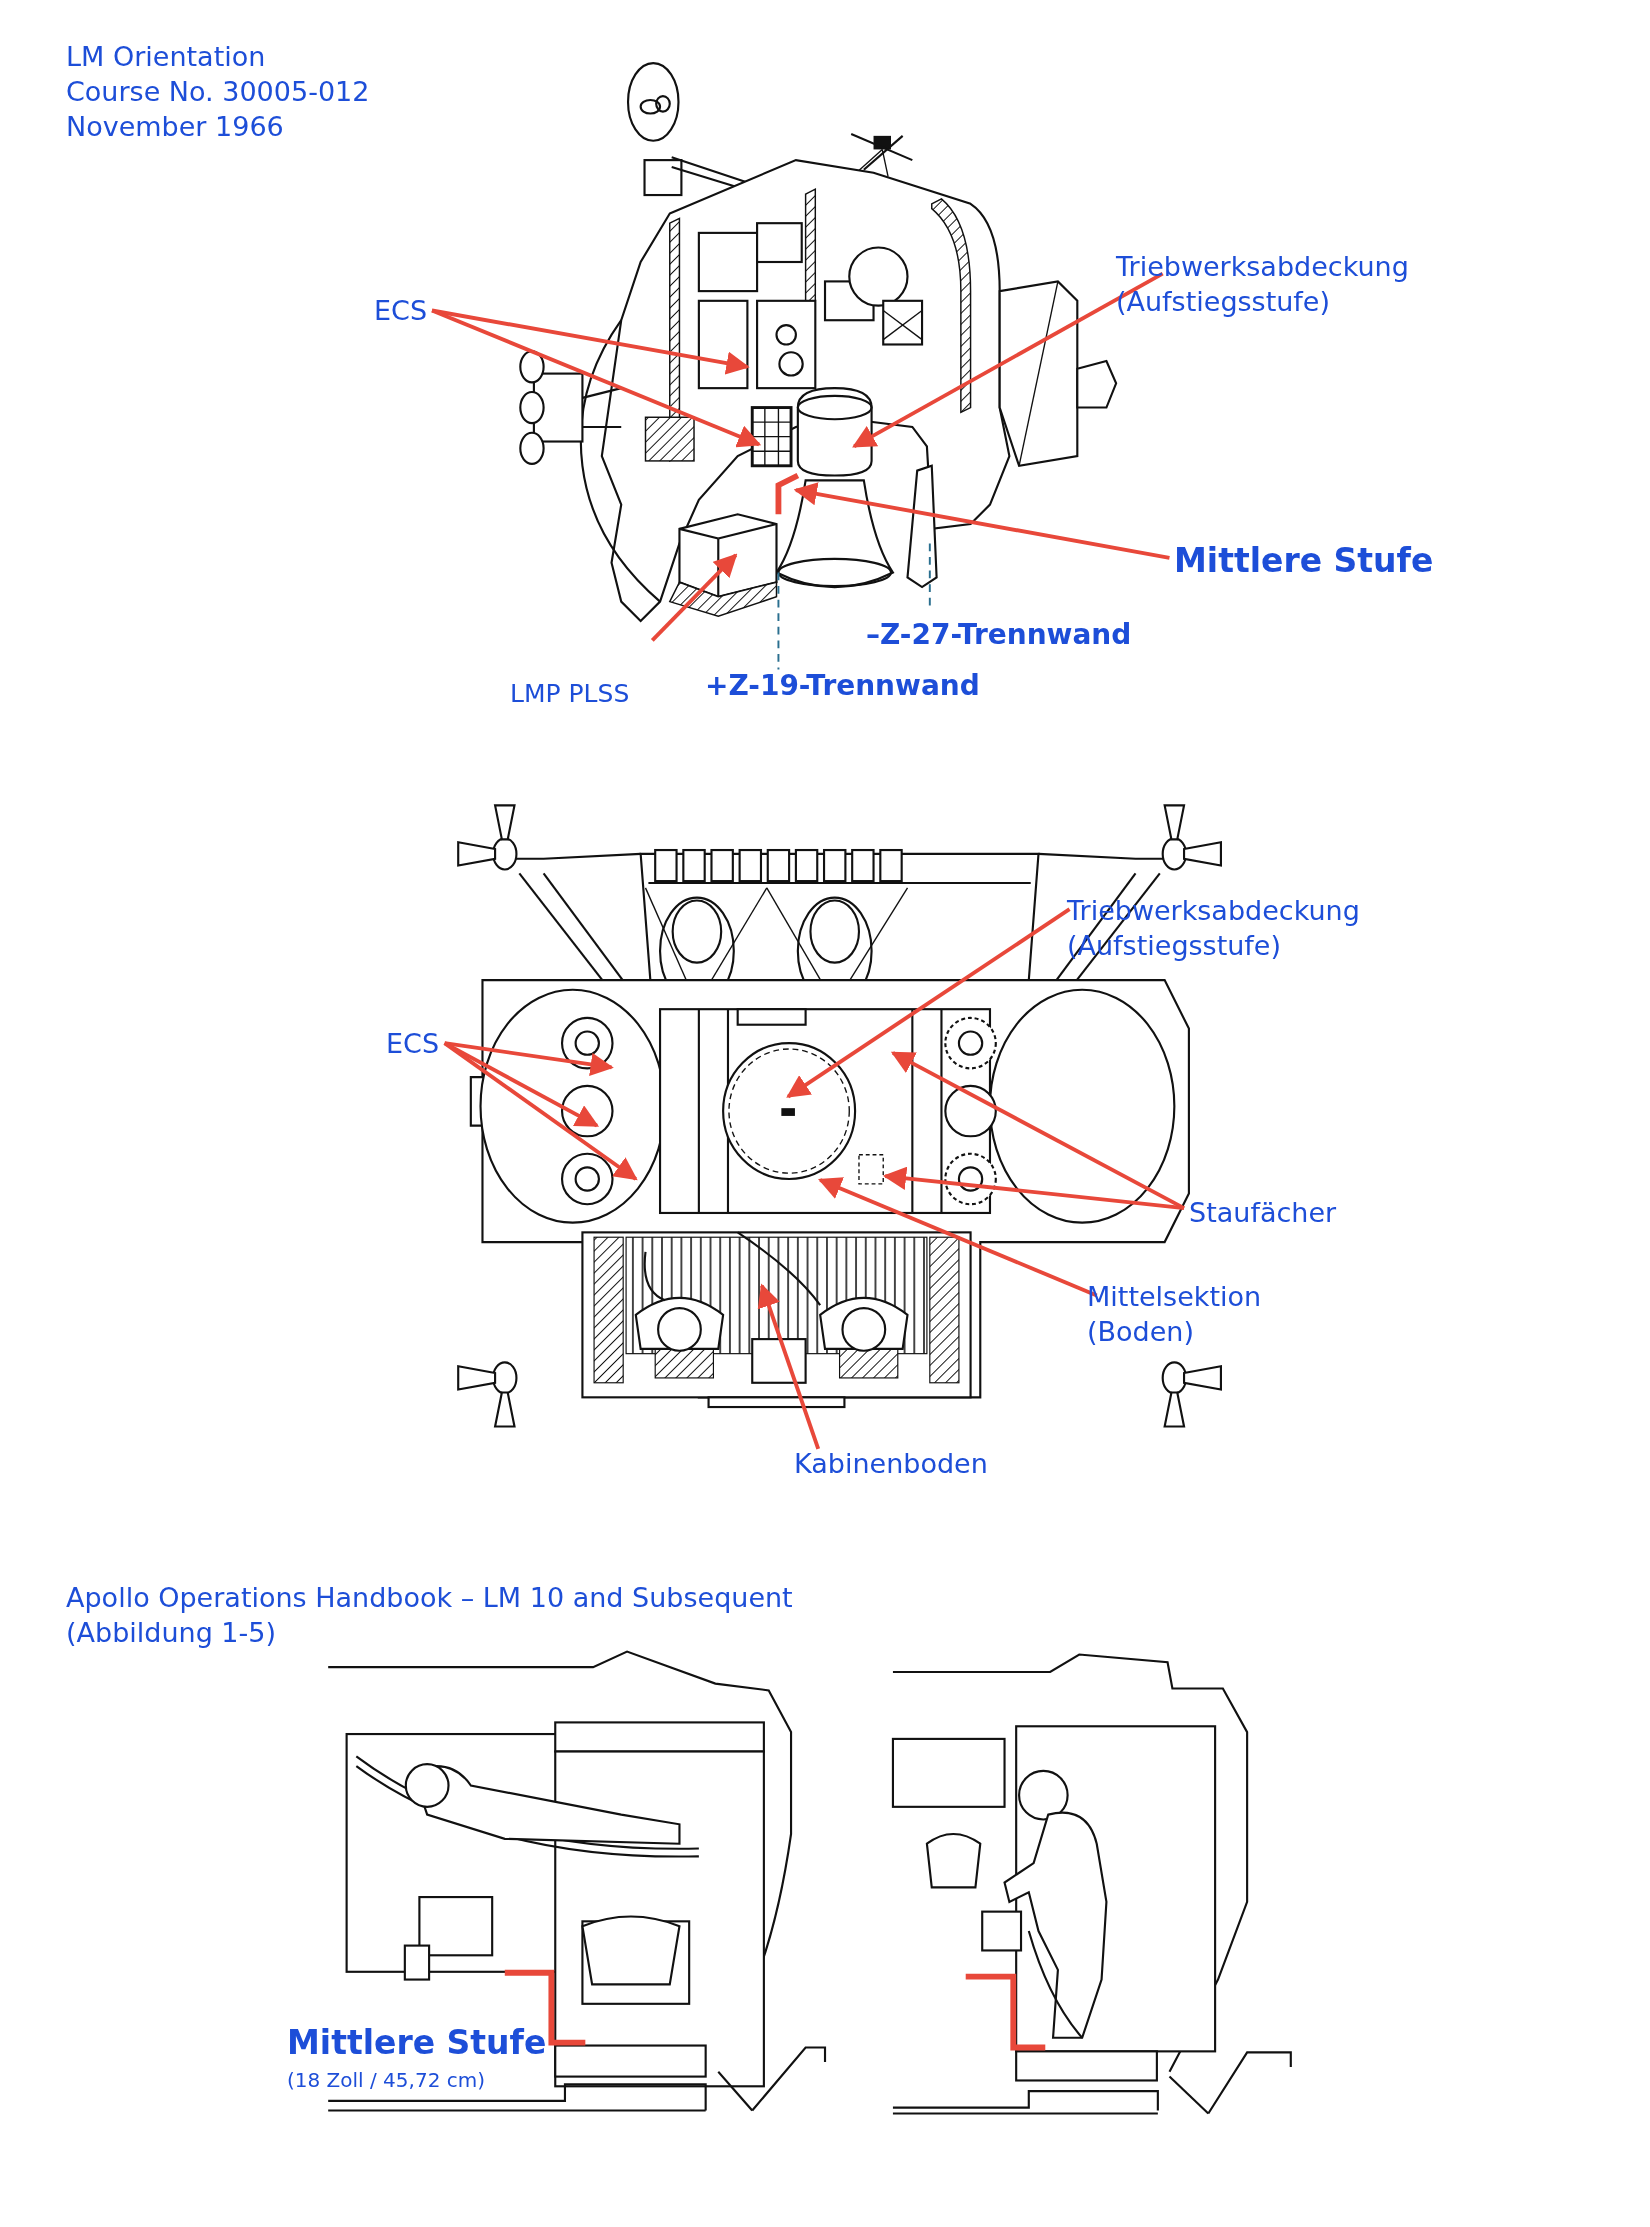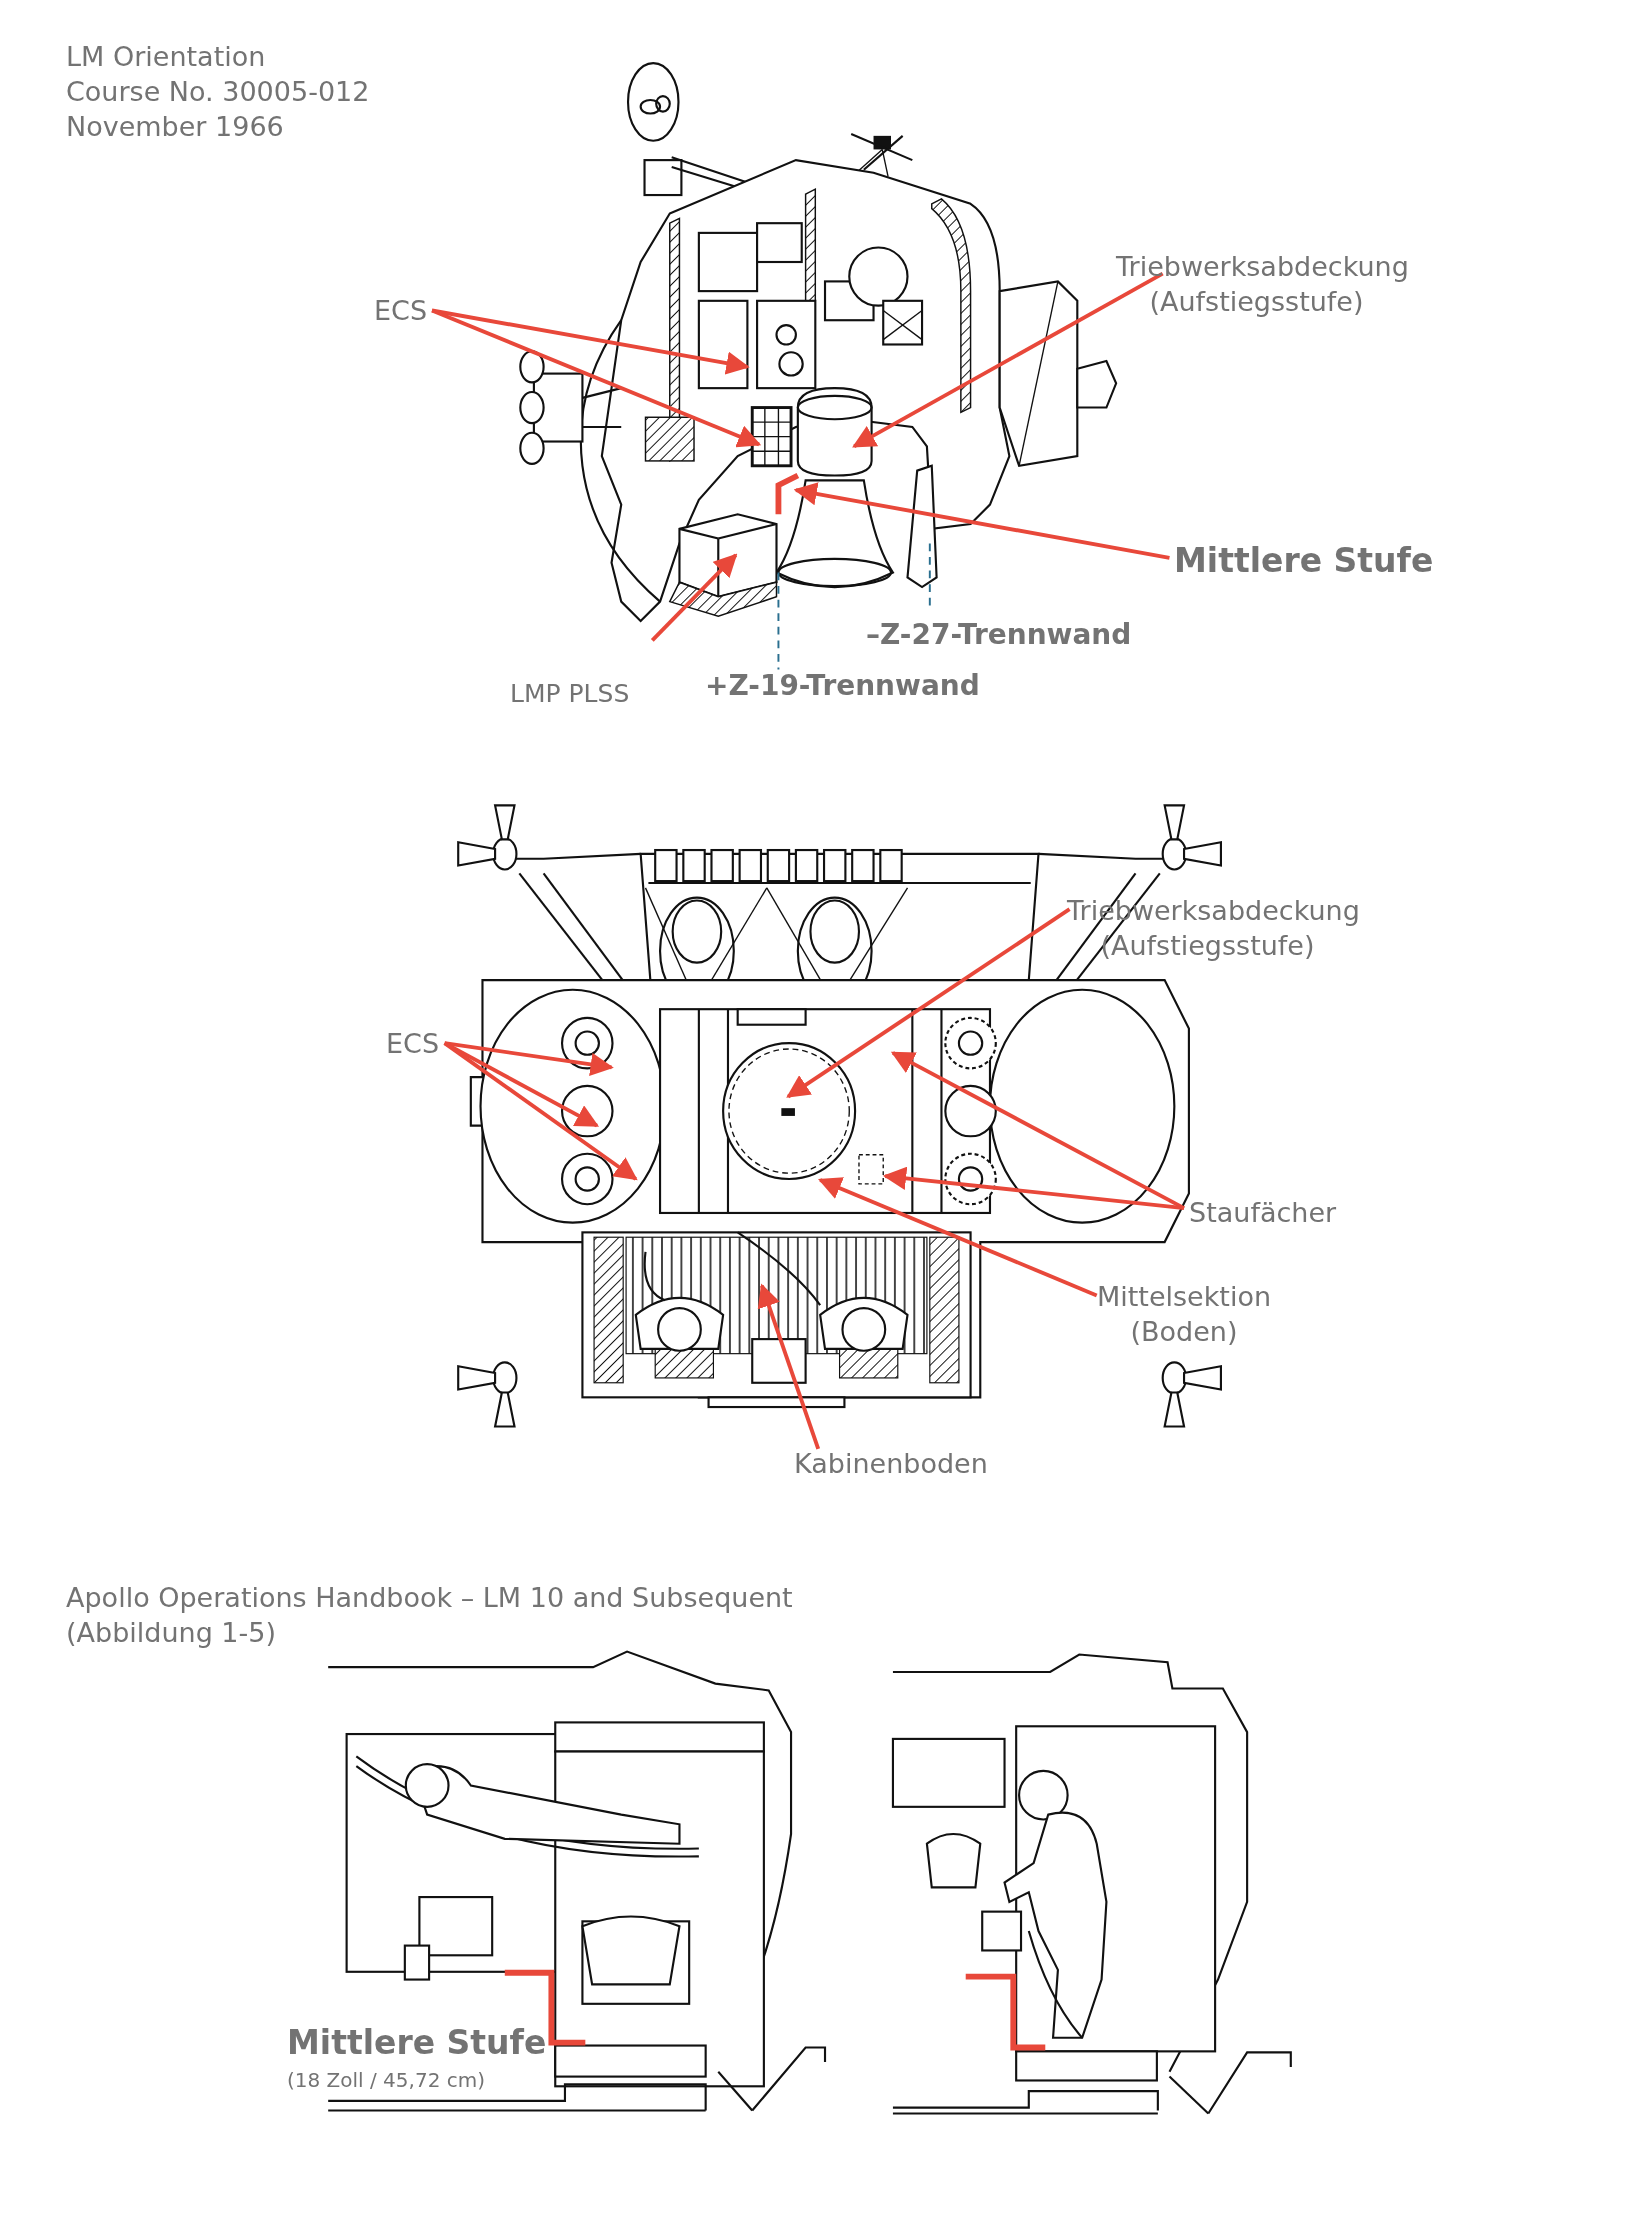--- a/index.html
+++ b/index.html
@@ -1,20 +1,20 @@
 <!DOCTYPE html>
 <html><head>
 <meta charset="utf-8">
 <style>
   html, body { margin:0; padding:0; background:#ffffff; }
   body { width:1651px; height:2227px; position:relative; overflow:hidden;
          font-family:"DejaVu Sans", "Liberation Sans", sans-serif; color:#111; }
-  .txt { position:absolute; white-space:nowrap; font-size:27px; line-height:35px; color:#737373; }
+  .txt { position:absolute; white-space:nowrap; font-size:27px; line-height:35px; color:#1d4ed8; }
   .bold { font-weight:bold; }
-  .center { text-align:center; }
+  .center { text-align:left; }
   svg.layer { position:absolute; left:0; top:0; }
   .ink { stroke:#111; fill:none; stroke-width:2.2; }
   .ink-thin { stroke:#111; fill:none; stroke-width:1.4; }
   .ink-fill { fill:#fff; stroke:#111; stroke-width:2.2; }
   .hatch { fill:url(#hatchPat); stroke:#111; stroke-width:1.5; }
   .red { stroke:#e8483a; stroke-width:4; fill:none; }
   .red-thick { stroke:#e8483a; stroke-width:6; fill:none; }
   .blue-dash { stroke:#2a6f8f; stroke-width:2; stroke-dasharray:8 6; fill:none; }
 </style>
 </head>

